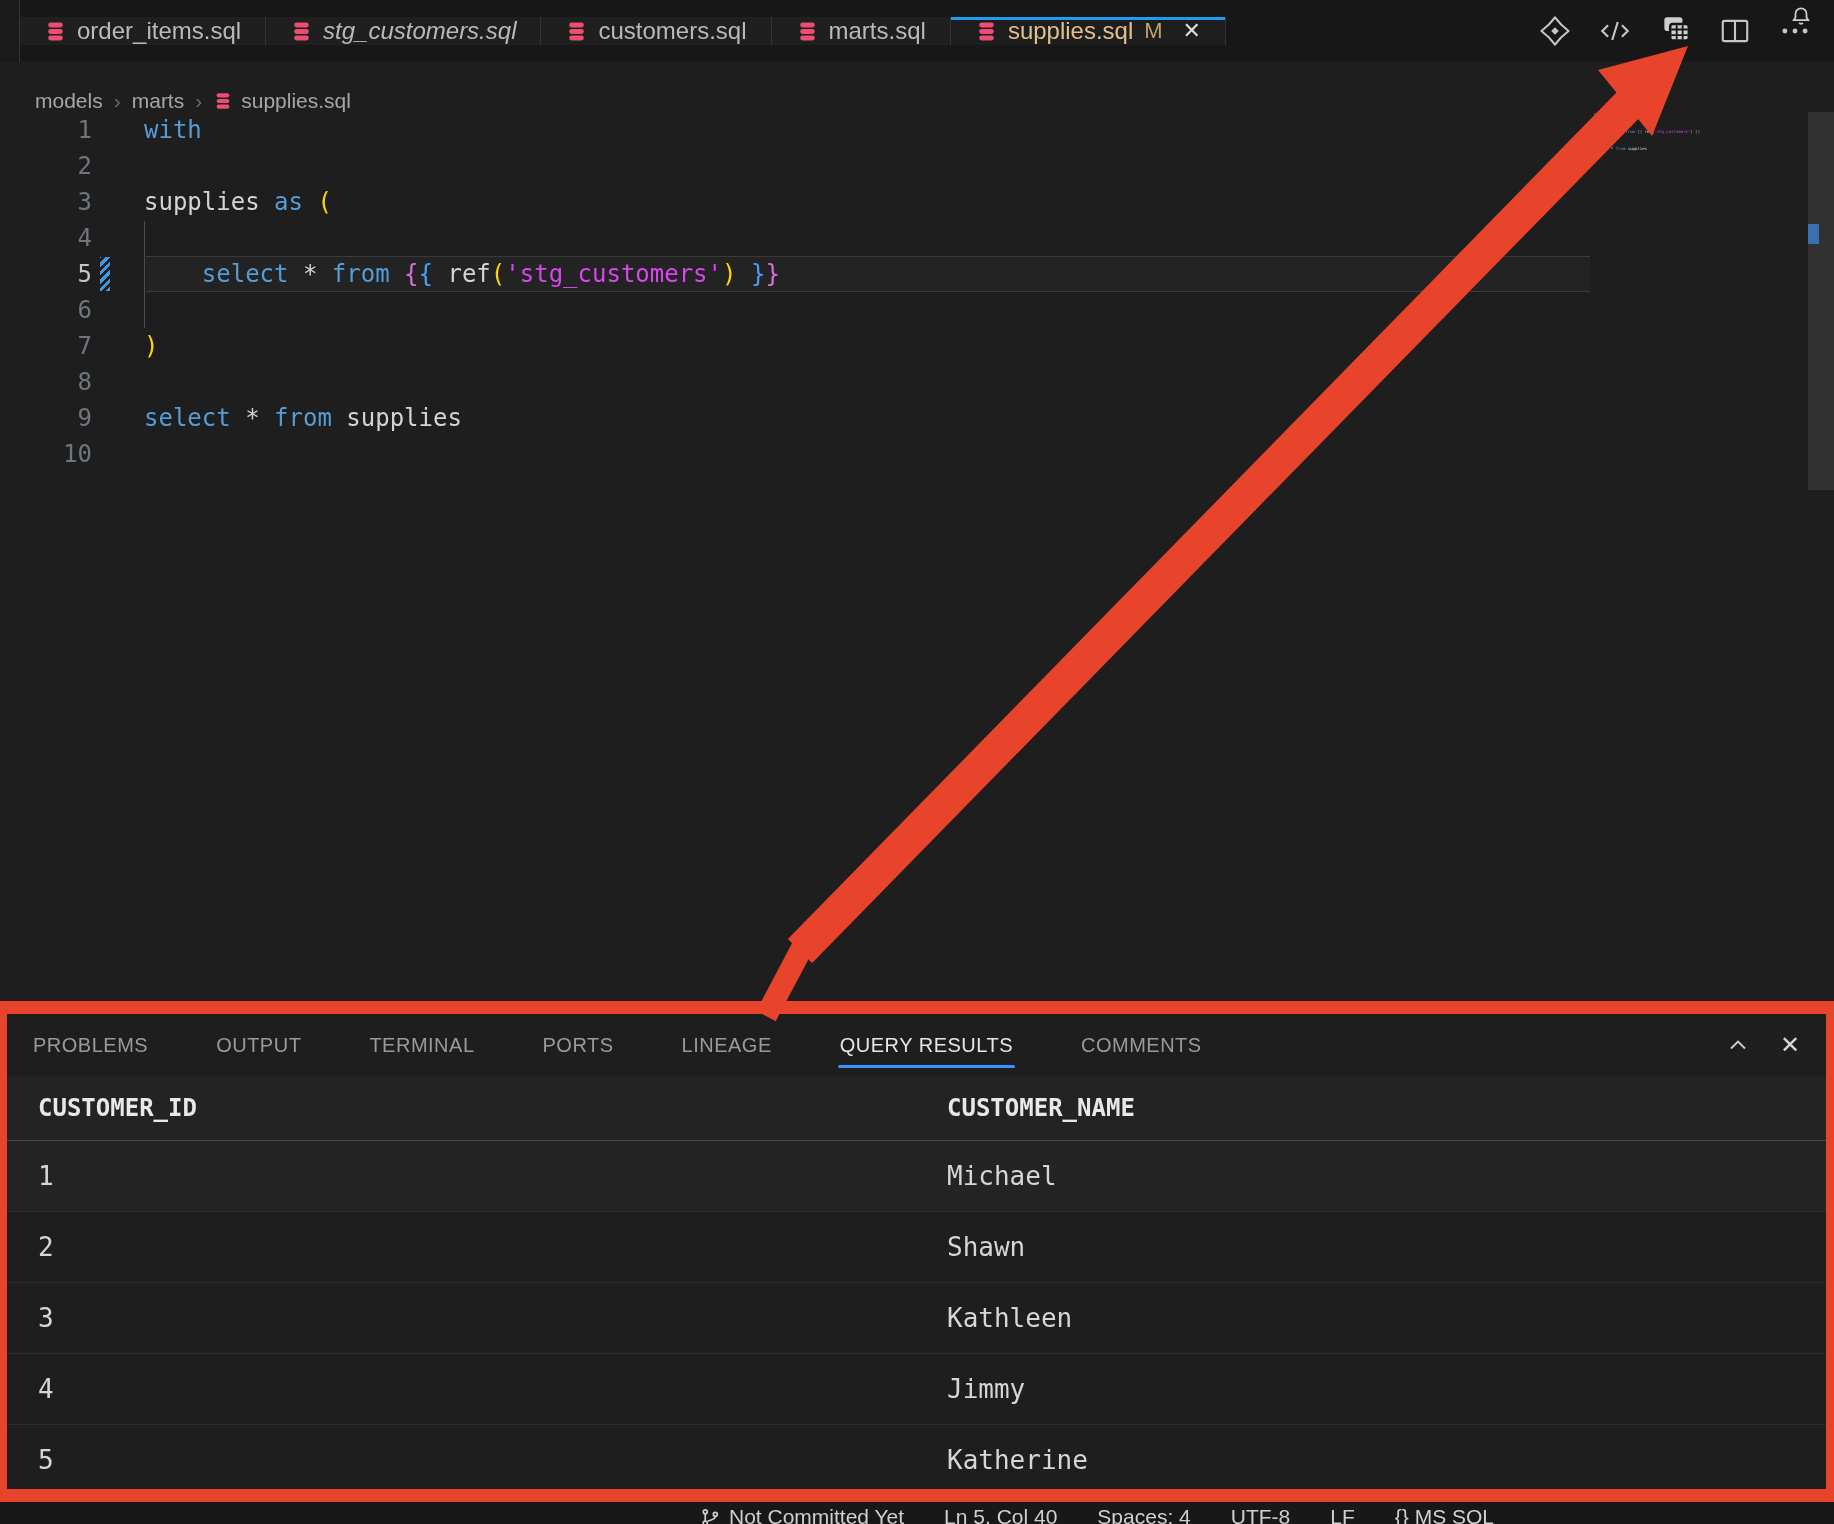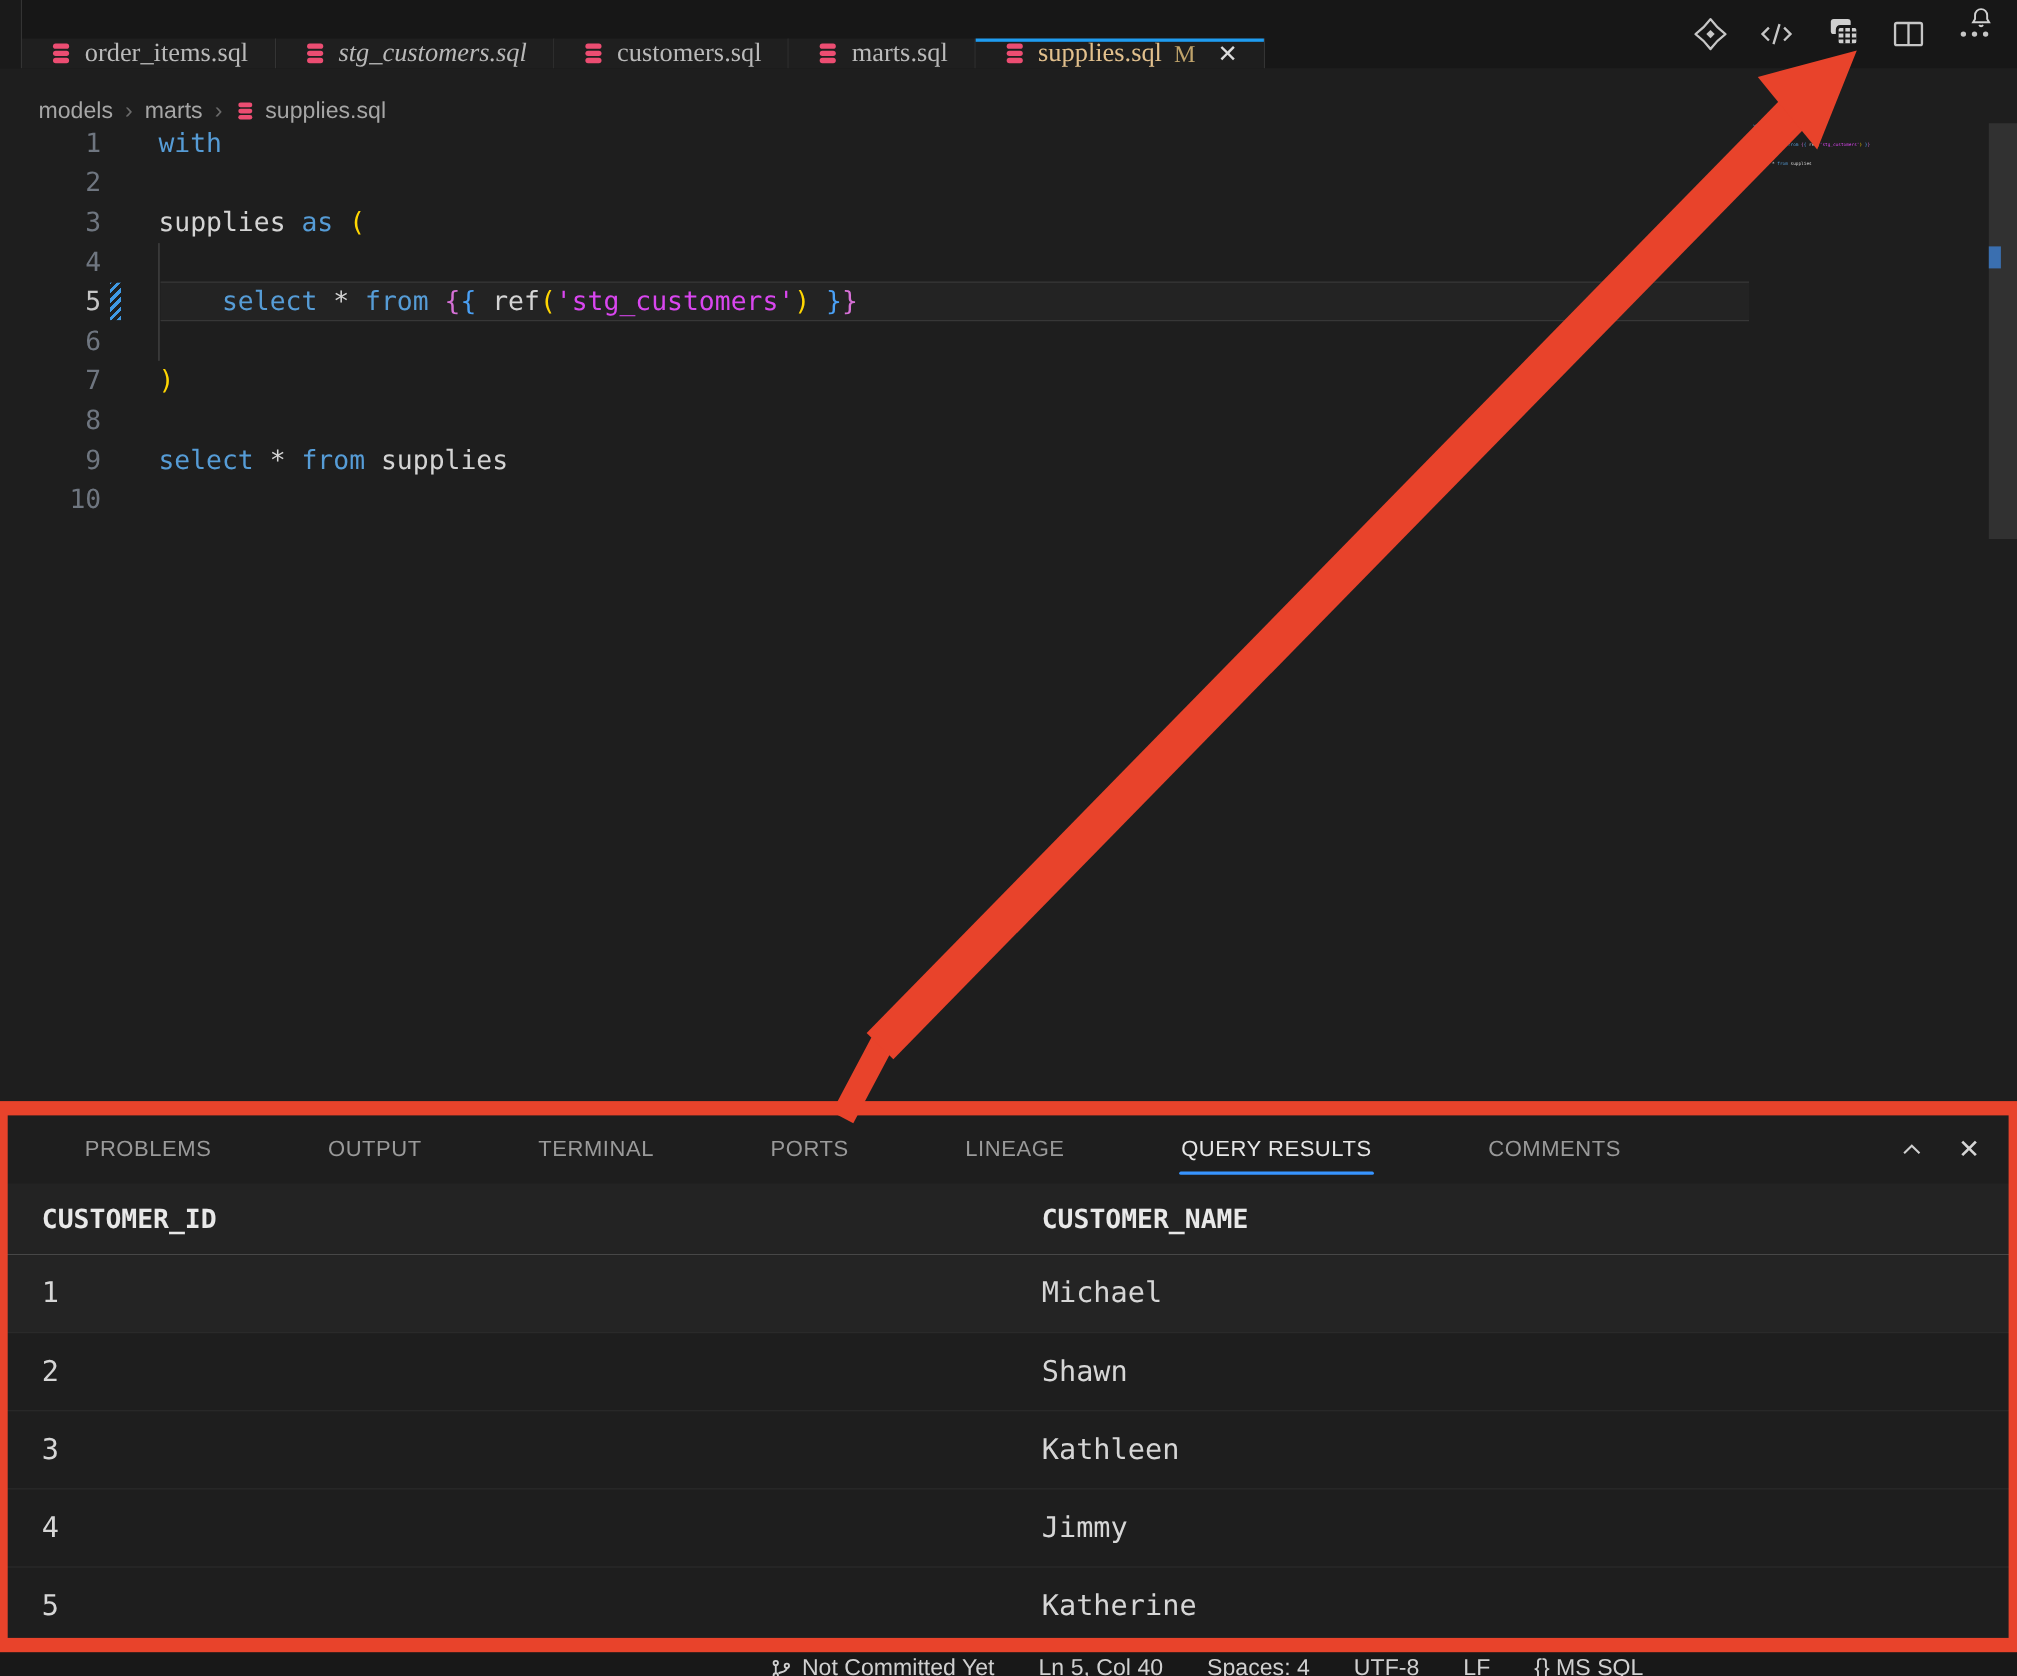--- a/index.html
+++ b/index.html
@@ -8,21 +8,21 @@
     background:#1e1e1e;font-family:"Liberation Sans",sans-serif;
     -webkit-font-smoothing:antialiased;
   }
   :root{
     --red:#e8432b; --tab-accent:#1f9cf0; --panel-accent:#3794ff;
     --gold:#e2c08d; --pink:#ec4d72; --icon:#c6c6c6;
   }
   
   .tabbar{position:absolute;left:0;top:0;width:1834px;height:62px;background:#171717;display:flex;align-items:stretch;}
   .tabbar-pad{width:19px;background:#1a1a1a;border-right:1px solid #343434;}
-  .tab-list{display:flex;align-items:flex-end;font-family:Liberation Serif, serif;}
+  .tab-list{display:flex;align-items:center;}
   .tab{display:flex;align-items:center;gap:10px;padding:0 24px;background:#1f1f1f;border-right:1px solid #343434;
        font-size:24px;color:#b9b9b9;position:relative;cursor:pointer;white-space:nowrap;}
   .tab.active{background:#1e1e1e;color:var(--gold);}
   .tab.active::before{content:"";position:absolute;left:0;top:0;right:0;height:3px;background:var(--tab-accent);}
   .tab.italic .tab-label{font-style:italic;}
   .tab-mod{color:#bfa36b;font-size:22px;margin-left:1px;}
   .tab-close{color:#dcdcdc;font-size:22px;margin-left:10px;}
   .db-svg{width:23px;height:23px;fill:var(--pink);display:block;}
   .tab-actions{position:absolute;right:22px;top:0;height:62px;display:flex;align-items:center;gap:26px;}
   .action-icon{width:34px;height:34px;display:block;cursor:pointer;}
@@ -49,21 +49,21 @@
   .tk-b3{color:#4aa0f5}.tk-str{color:#d946ef}
   
   .minimap{position:absolute;left:1594px;top:112px;font-family:"DejaVu Sans Mono",monospace;
            font-size:4px;line-height:4.4px;white-space:pre;}
   .minimap .cline{height:4.4px;}
   .minimap-mod{position:absolute;left:1588px;top:127px;width:5px;height:9px;background:#3f9ae5;}
   .scrollbar{position:absolute;left:1808px;top:112px;width:26px;height:378px;background:#3e3e3e;opacity:.6;}
   .overview-mark{position:absolute;left:1808px;top:224px;width:11px;height:20px;background:#3a6fb0;}
   
   .panel{position:absolute;left:0;top:1014px;width:1834px;height:488px;background:#1e1e1e;}
-  .panel-tabs{display:flex;align-items:center;height:62px;padding-left:31px;gap:102px;margin-left:44px;}
+  .panel-tabs{display:flex;align-items:center;height:62px;padding-left:31px;gap:64px;}
   .ptab{font-size:20px;color:#9a9a9a;letter-spacing:.5px;position:relative;padding:16px 2px;cursor:pointer;white-space:nowrap;}
   .ptab.active{color:#e6e6e6;}
   .ptab.active::after{content:"";position:absolute;left:0;right:0;bottom:5px;height:3px;background:var(--panel-accent);border-radius:2px;}
   .panel-actions{position:absolute;right:34px;top:0;height:62px;display:flex;gap:30px;align-items:center;color:#cfcfcf;}
   .panel-actions .pa-icon{cursor:pointer;display:block;}
   .panel-actions svg{width:24px;height:24px;display:block;stroke:#cfcfcf;fill:none;stroke-width:1.9;}
   .panel-close{font-size:24px;color:#d5d5d5;cursor:pointer;}
   .rtable{position:absolute;left:0;top:62px;width:1832px;font-family:"DejaVu Sans Mono",monospace;}
   .trow{display:grid;grid-template-columns:909px 1fr;padding-left:38px;height:70px;align-items:center;
         border-bottom:1px solid #2c2c2c;font-size:26px;color:#d6d6d6;}

